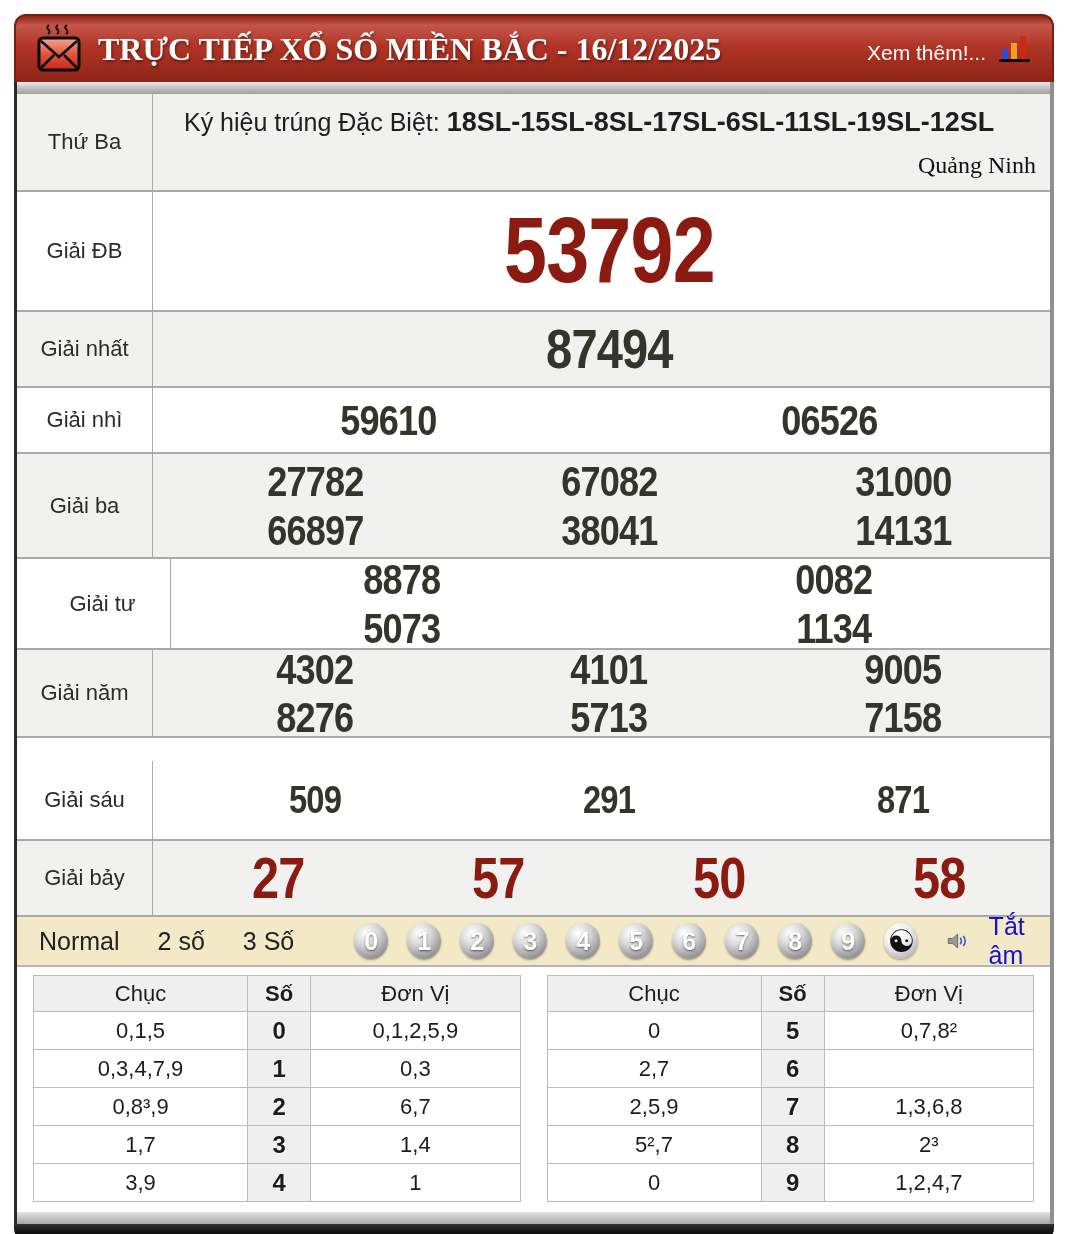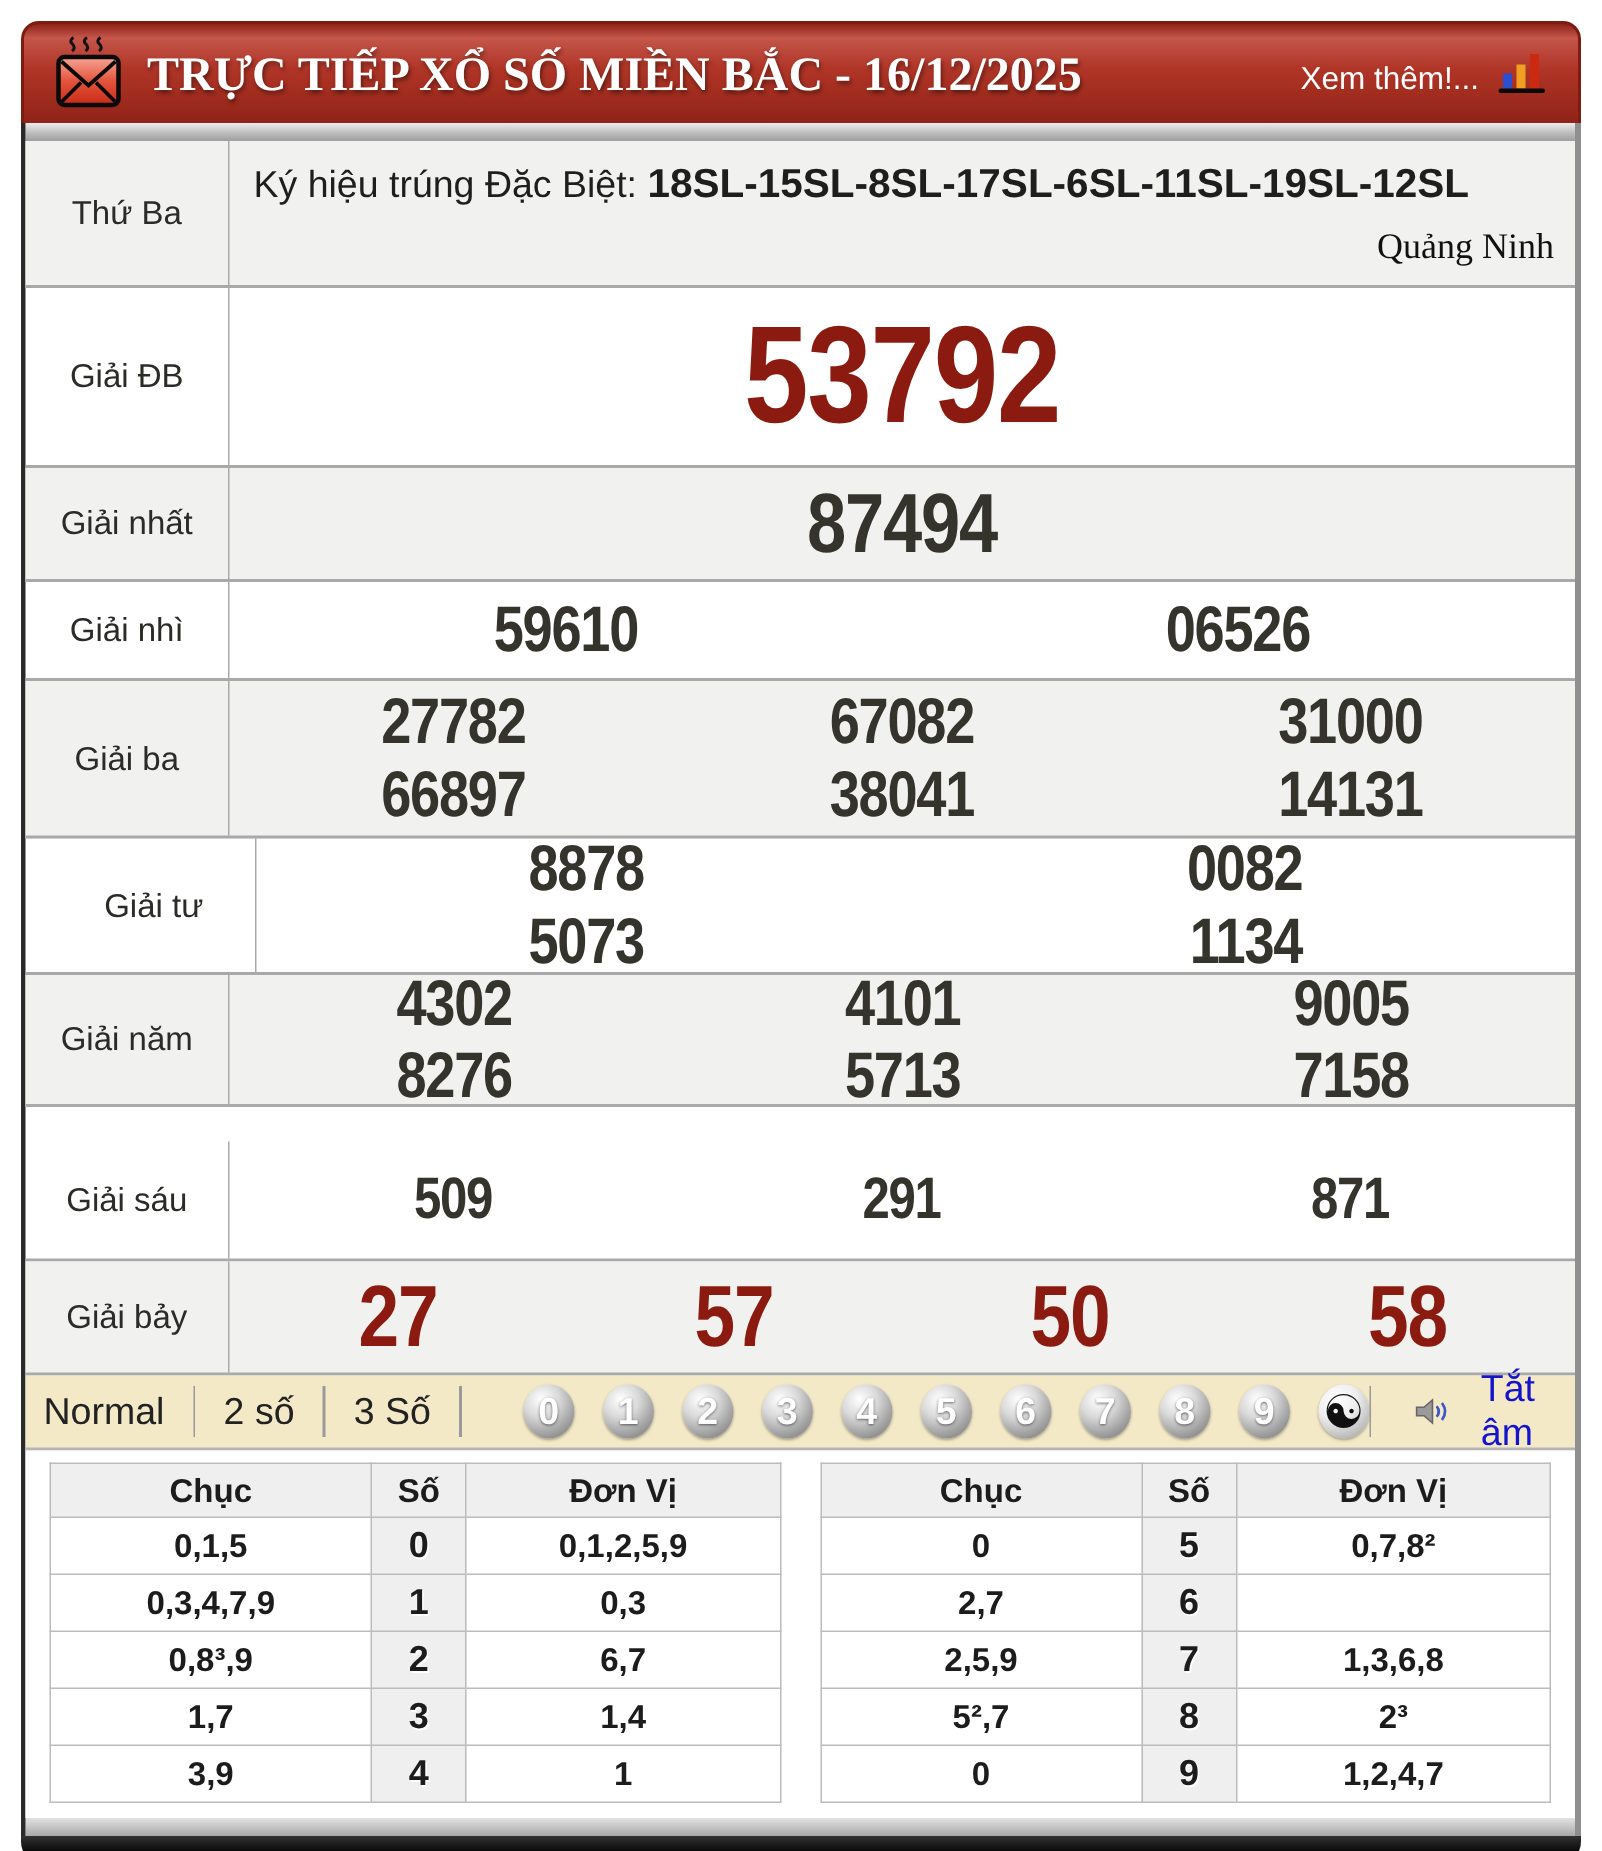--- a/index.html
+++ b/index.html
@@ -19,21 +19,21 @@
     font-size:32px; letter-spacing:0px; text-shadow:1px 2px 3px rgba(0,0,0,.45); white-space:nowrap;
   }
   .hdr-right { margin-left:auto; display:flex; align-items:flex-end; gap:12px; }
   .more-link { color:#ffffff; font-size:21px; text-decoration:none; cursor:pointer; }
   .chart-icon { width:34px; height:32px; }
 
   .bevel { height:12px; background:linear-gradient(180deg,#ececec,#b9b9b9 60%,#9f9f9f); border-left:3px solid #2a2a2a; border-right:4px solid #8f8f8f; }
 
   
   .bodywrap { border-left:3px solid #2a2a2a; border-right:4px solid #8f8f8f; background:#fff; }
-  .prow { display:flex; border-bottom:2px solid #a9a9a9; }
+  .prow { display:flex; border-bottom:2px solid #a9a9a9;gap:15px; }
   .prow.gray { background:#f1f1ef; }
   .plabel {
     flex:0 0 136px; display:flex; align-items:center; justify-content:center;
     font-size:22px; color:#2b2b28; border-right:1px solid #a9a9a9; text-align:center; padding:4px;
   }
   .pvals { flex:1; display:grid; align-content:center; justify-items:center; row-gap:0; }
   .cols-1 { grid-template-columns:1fr; }
   .cols-2 { grid-template-columns:1fr 1fr; }
   .cols-3 { grid-template-columns:1fr 1fr 1fr; }
   .cols-4 { grid-template-columns:1fr 1fr 1fr 1fr; }
@@ -54,21 +54,21 @@
   .r-bay .val { font-size:58px; color:#8b1a10; }
 
   
   .info-cell { flex:1; padding:8px 16px 4px 16px; font-size:25px; color:#1e1e1e; line-height:1.55; position:relative; }
   .info-cell b { font-size:27px; }
   .province { position:absolute; right:14px; bottom:6px; font-family:"Liberation Serif", serif; font-size:24px; color:#111; }
 
   
   .controls {
     height:50px; display:flex; align-items:center; background:#f3e9c7;
-    border-bottom:2px solid #b5b5b5; padding:0 8px;
+    border-bottom:2px solid #b5b5b5; padding:0 18px;
   }
   .mode { font-size:25px; color:#222; padding:0 4px; cursor:pointer; white-space:nowrap; }
   .vsep { width:2px; height:34px; background:#9a9a9a; margin:0 15px; }
   .balls { display:flex; align-items:center; gap:19px; margin-left:26px; }
   .ball {
     width:34px; height:36px; border-radius:50%;
     background:radial-gradient(circle at 35% 28%, #ffffff 0%, #d9d9d9 35%, #a5a5a5 65%, #6e6e6e 100%);
     color:#fff; font-weight:bold; font-size:25px; display:flex; align-items:center; justify-content:center;
     text-shadow:0 1px 2px rgba(0,0,0,.55); cursor:pointer; box-shadow:0 1px 2px rgba(0,0,0,.35);
   }
@@ -76,21 +76,21 @@
     background:radial-gradient(circle at 35% 28%, #ffffff 0%, #eeeeee 40%, #bdbdbd 75%, #8a8a8a 100%); }
   .mute { margin-left:14px; display:flex; align-items:center; gap:20px; cursor:pointer; }
   .mute-label { color:#1414cc; font-size:25px; }
   .spk-icon { width:34px; height:28px; }
 
   
   .summary { background:#ffffff; padding:8px 16px 10px 16px; display:flex; gap:26px; }
   .sum-table { flex:1; border-collapse:collapse; }
   .sum-table th, .sum-table td {
     border:1px solid #bcbcbc; text-align:center; font-size:22px; color:#1c1c1c;
-    height:38px; padding:2px 6px; font-weight:bold;
+    height:38px; padding:2px 6px; font-weight:normal;
   }
   .sum-table th { background:#efefef; height:36px; }
   .sum-table th.so { font-weight:bold; }
   .sum-table td.so { background:#efefef; font-weight:bold; font-size:24px; text-shadow:1px 1px 0 #fff; }
   .col-chuc { width:44%; } .col-so { width:13%; } .col-donvi { width:43%; }
 
   
   .foot-bevel { height:12px; background:linear-gradient(180deg,#e2e2e2,#a8a8a8); border-left:3px solid #2a2a2a; border-right:4px solid #8f8f8f; }
   .foot-bar { height:18px; background:linear-gradient(180deg,#323232,#000000 70%); border-radius:0 0 14px 14px; }
 </style>

